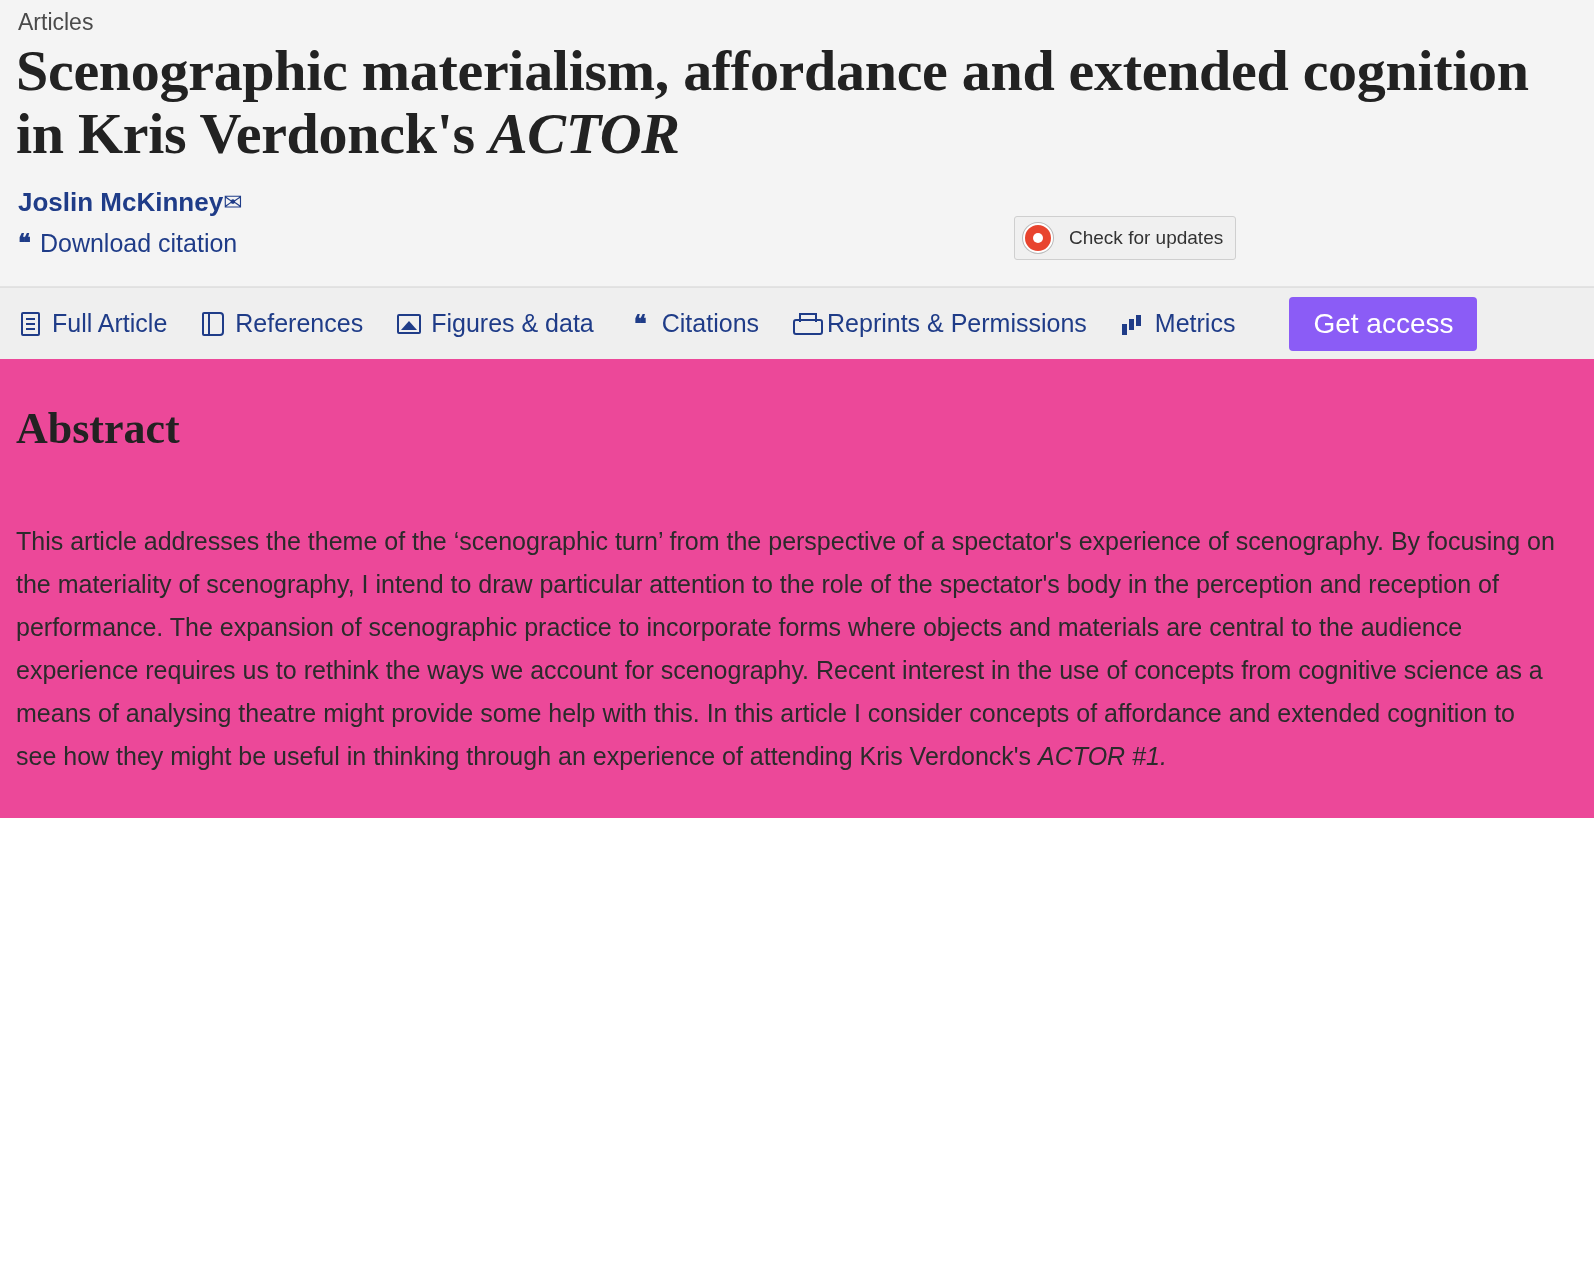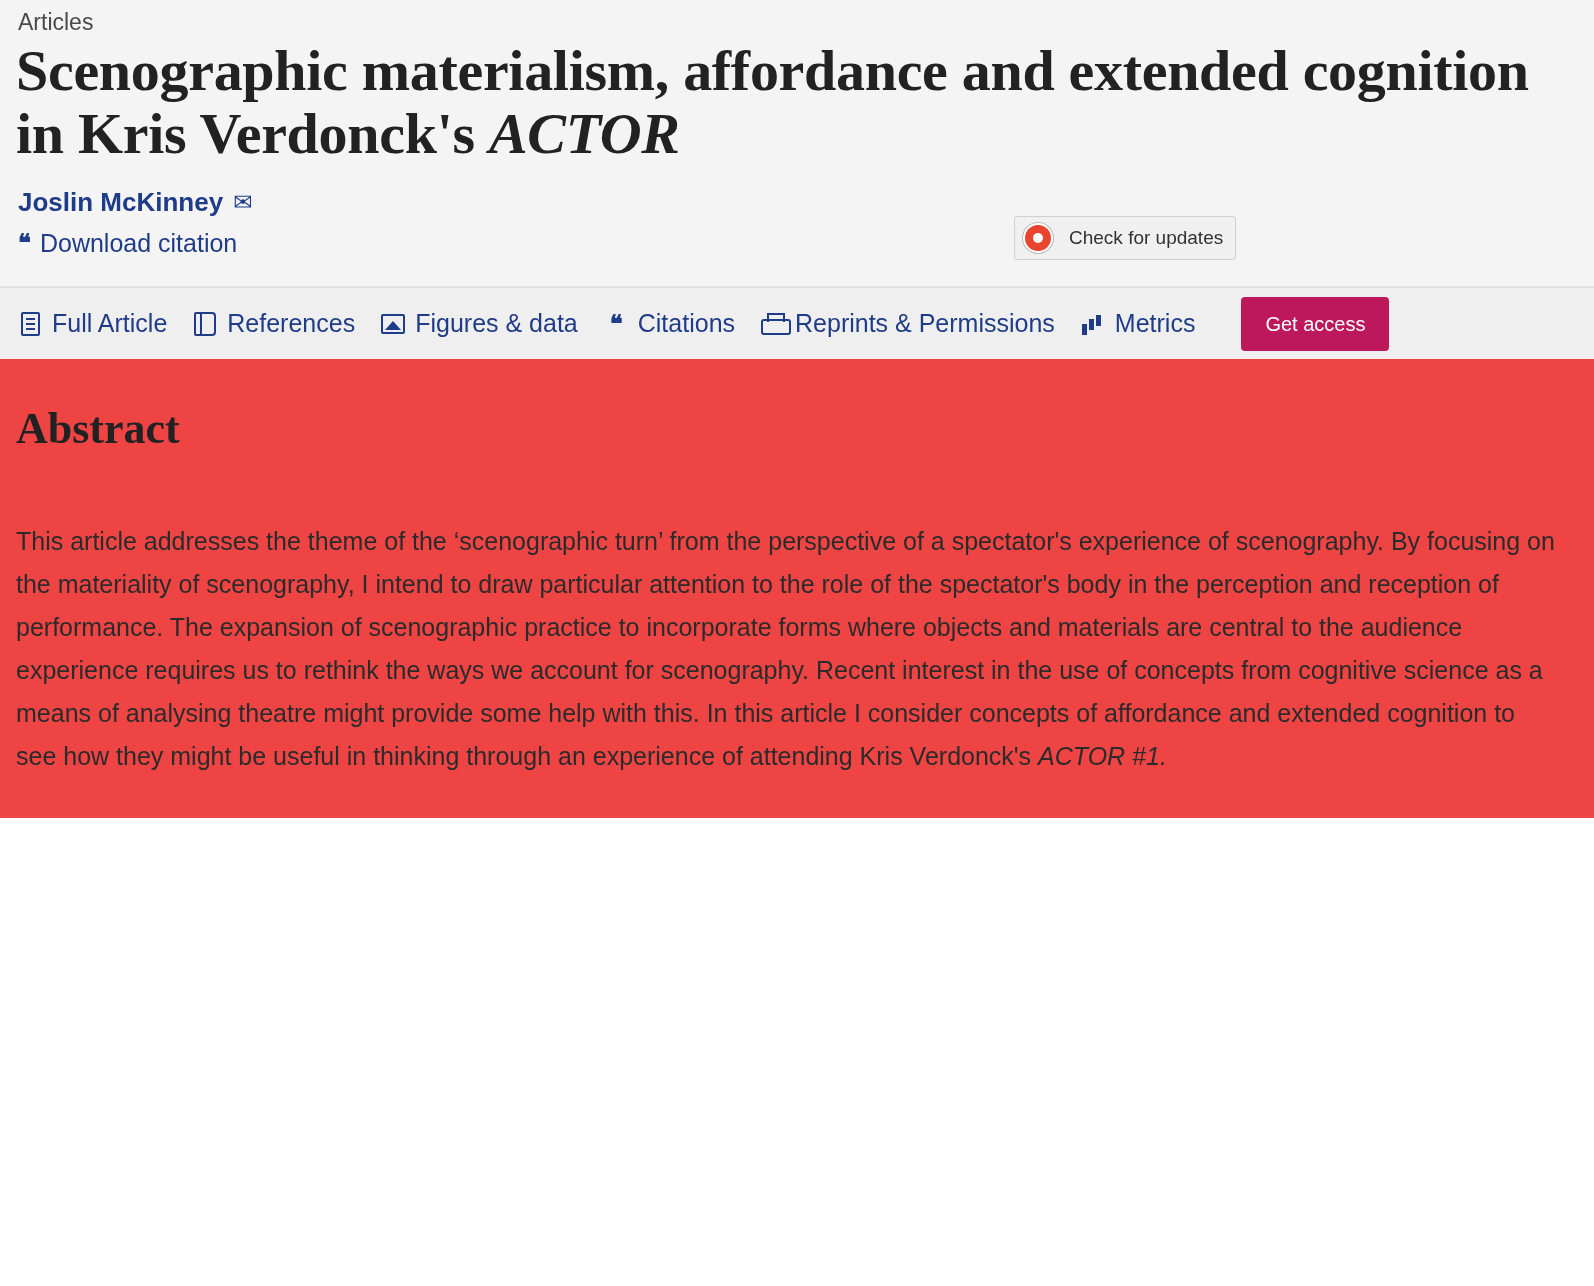--- a/index.html
+++ b/index.html
@@ -35,21 +35,20 @@
     color: #222222;
     margin: 2px 0 22px 0;
     letter-spacing: -0.3px;
   }
   .article-title .ital {
     font-style: italic;
   }
   .authors-row {
     display: flex;
     align-items: center;
-    gap: 10px;
     margin: 4px 0 6px 2px;
   }
   .author-link {
     font-size: 26px;
     font-weight: bold;
     color: #1f3c88;
     text-decoration: none;
     cursor: pointer;
   }
   .mail-icon {
@@ -136,21 +135,21 @@
   .crossmark-text {
     font-size: 19px;
     color: #333333;
   }
 
   
   .tabbar {
     background: #efefef;
     display: flex;
     align-items: stretch;
-    gap: 0;
+    gap: 8px;
     padding: 0 16px;
     border-top: 1px solid #e0e0e0;
     height: 72px;
   }
   .tab {
     display: flex;
     align-items: center;
     gap: 10px;
     font-size: 25px;
     color: #1f3c88;
@@ -237,36 +236,36 @@
   }
   .icon-print::after {
     content: "";
     position: absolute;
     left: 6px; top: 0;
     width: 14px; height: 7px;
     border: 2px solid #1f3c88;
     border-bottom: none;
   }
   .get-access {
-    background: #be185d;
+    background: #8b5cf6;
     color: #ffffff;
-    font-size: 20px;
+    font-size: 28px;
     border: none;
     border-radius: 4px;
     padding: 0 24px;
     margin: 9px 0 9px 24px;
     height: 54px;
     cursor: pointer;
     font-family: "Liberation Sans", sans-serif;
   }
 
   
   .content {
     padding: 44px 16px 40px 16px;
-    background: #ef4444;
+    background: #ec4899;
   }
   .abstract-heading {
     font-family: "Liberation Serif", serif;
     font-weight: bold;
     font-size: 44px;
     color: #222222;
     margin: 0 0 66px 0;
   }
   .abstract-body {
     font-size: 25px;

